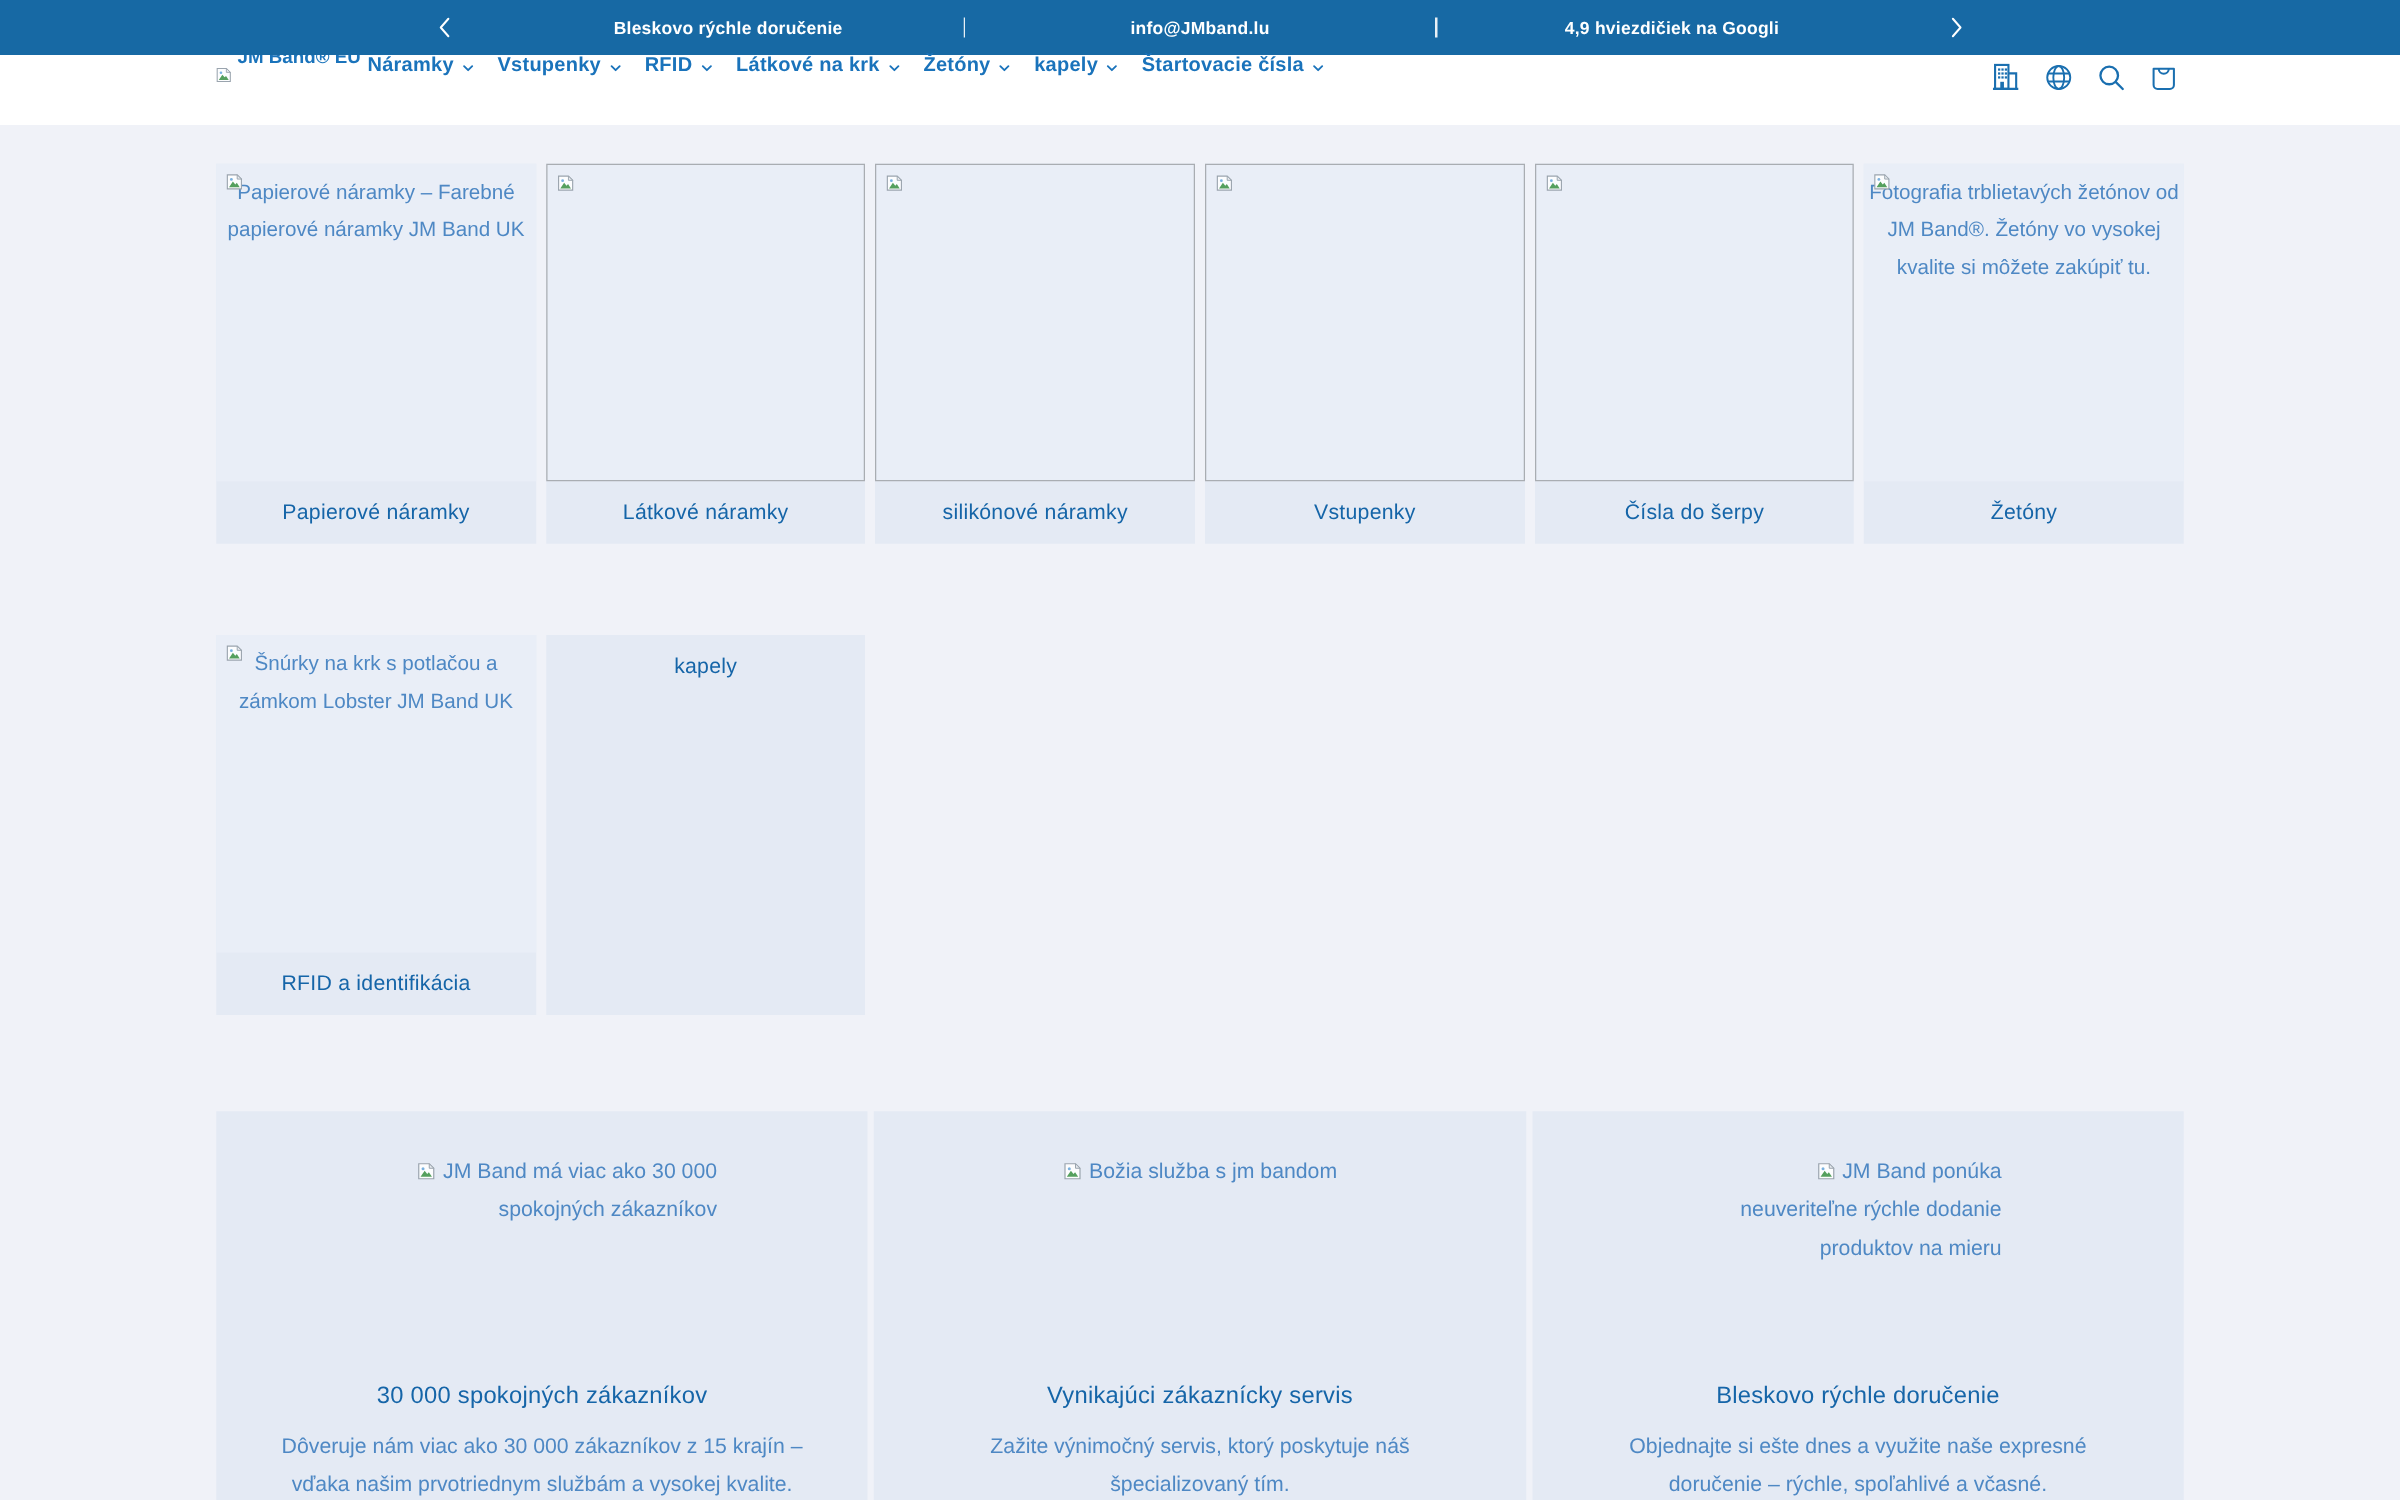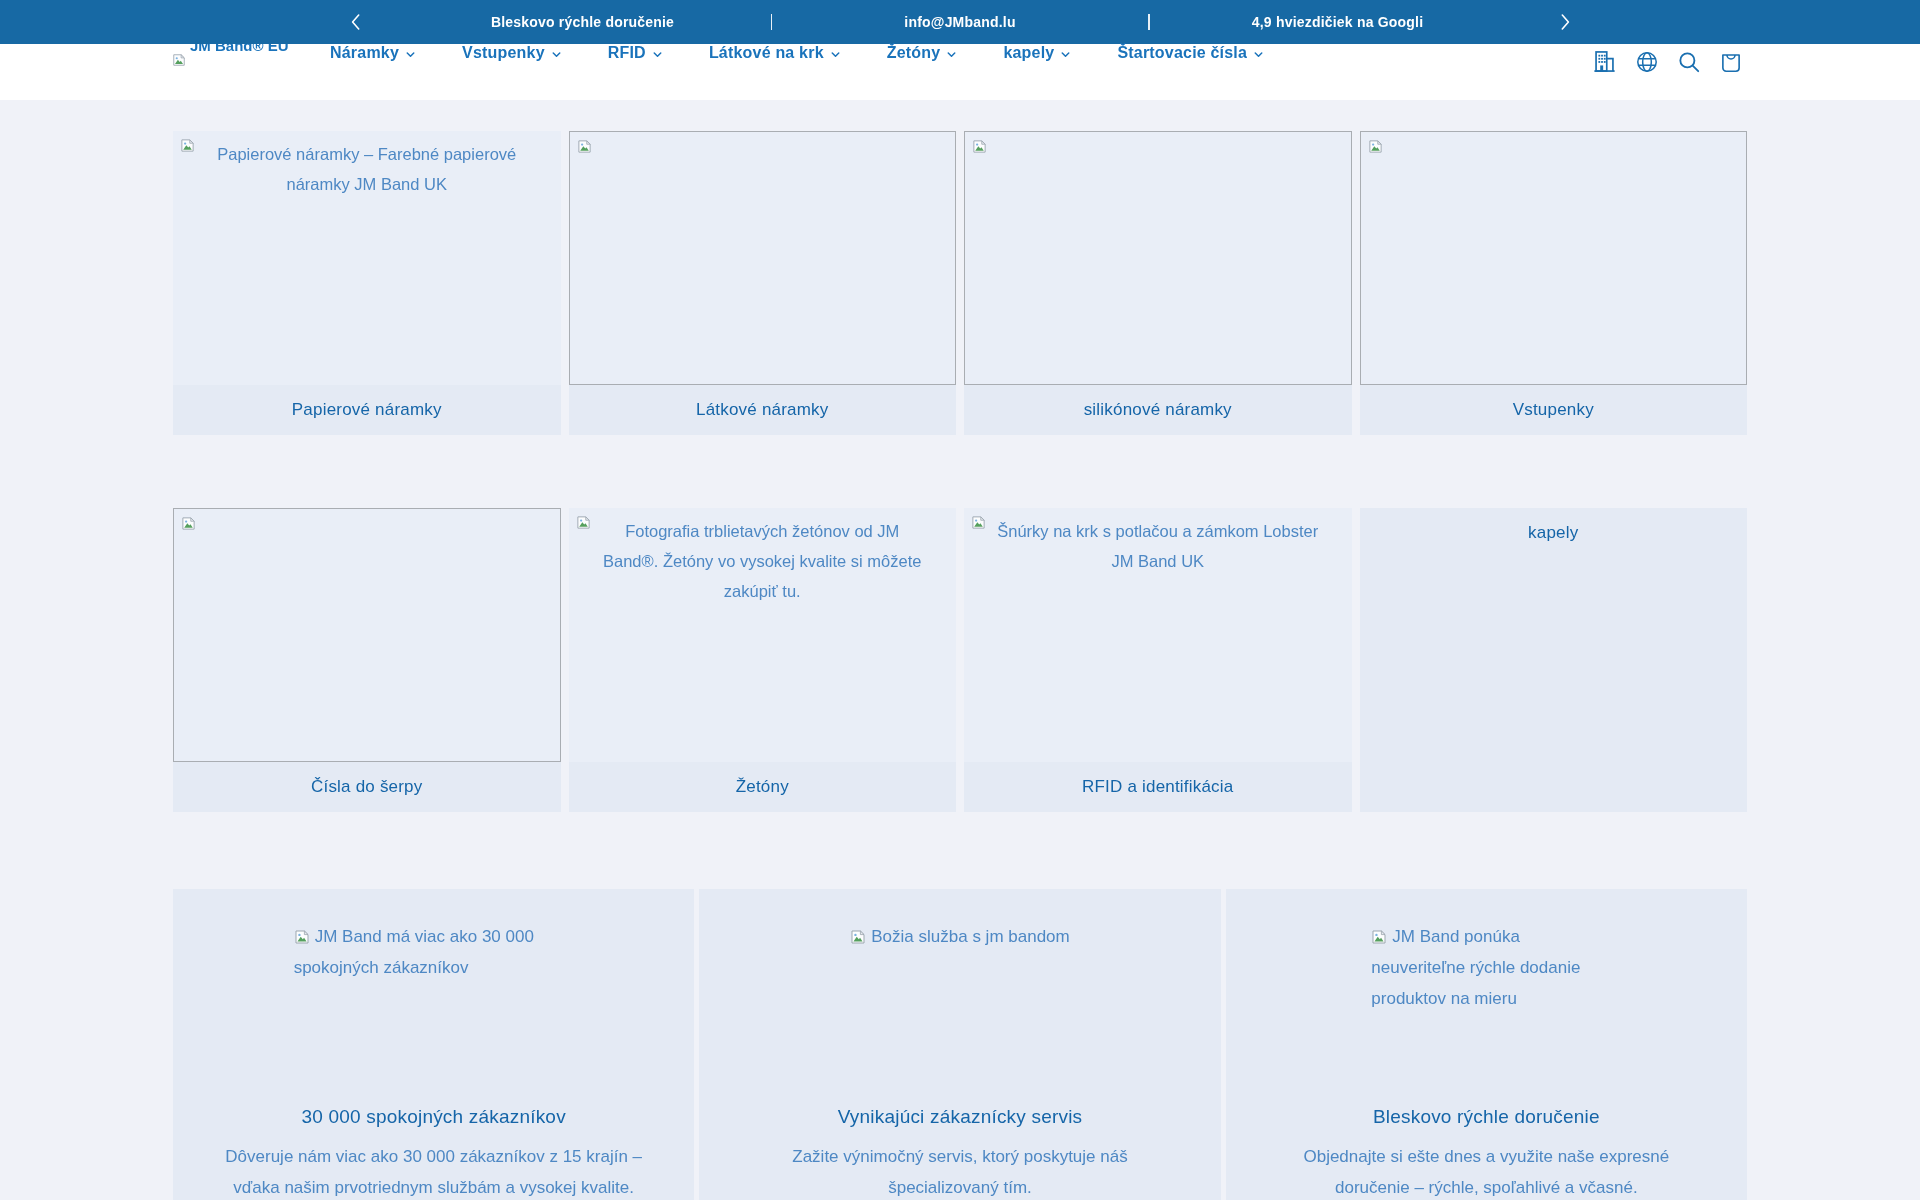--- a/index.html
+++ b/index.html
@@ -21,45 +21,45 @@
   
   .announcement-bar{height:44px;background:var(--announcement_bg);display:flex;align-items:center;justify-content:center;color:#fff}
   .ann-item{width:376px;text-align:center;font-size:14px;font-weight:700;letter-spacing:.2px;white-space:nowrap}
   .ann-sep{width:1.5px;height:16px;background:rgba(255,255,255,.9);text-indent:-9999px;overflow:hidden}
   .ann-arrow{background:none;border:0;padding:0;margin:0 34px;cursor:pointer;display:flex;align-items:center}
   
   .header{height:56px;background:var(--header_bg);display:flex;align-items:flex-start;padding:0 172px}
   .logo{position:relative;width:122px;height:30px;overflow:hidden;display:block;flex:none;cursor:pointer}
   .logo-alt{position:absolute;top:-7px;left:18px;font-size:15px;font-weight:700;color:var(--link_blue);white-space:nowrap}
   .logo .broken-icon{position:absolute;left:0;top:9px}
-  .nav{display:flex;align-items:center;gap:45px;margin-left:36px}
+  .nav{display:flex;align-items:center;gap:17px;}
   .nav-item{display:flex;align-items:center;gap:5px;background:none;border:0;padding:0;
     font-family:"Liberation Sans",sans-serif;font-weight:700;font-size:16px;color:var(--link_blue);
     cursor:pointer;letter-spacing:.2px;white-space:nowrap}
   .nav-item svg{margin-top:2px}
   .header-icons{margin-left:auto;display:flex;align-items:center;gap:8px}
   .icon-btn{background:none;border:0;padding:4px;cursor:pointer;display:flex;align-items:center}
   
   .main{width:1574px;margin:31px auto 0}
-  .category-grid{display:grid;grid-template-columns:repeat(4,1fr);column-gap:8px;row-gap:73px}
+  .category-grid{display:grid;grid-template-columns:repeat(6,1fr);column-gap:8px;row-gap:73px}
   .category-card{display:block;text-decoration:none;background:var(--card_bg);cursor:pointer}
   .card-image{position:relative;height:254px;background:var(--image_area_bg)}
   .card-image.bordered{border:1px solid #a9adb2}
   .broken-icon{display:inline-block;line-height:0}
   .card-image .broken-icon{position:absolute;top:7px;left:7px}
   .alt-text{color:var(--alt_text_blue);font-size:16.5px;line-height:30px;font-weight:400}
   .card-image .alt-text{display:block;margin:0 auto;padding-top:8px;text-align:center;max-width:330px}
   .card-image .alt-text.w334{max-width:334px}
   .card-title{height:50px;display:flex;align-items:center;justify-content:center;
     color:var(--title_blue);font-weight:400;font-size:17px;letter-spacing:.2px}
   
   .features{display:grid;grid-template-columns:repeat(3,1fr);column-gap:5px;margin-top:77px}
   .feature-card{background:var(--card_bg);text-align:center;padding:30px 40px 60px}
   .feature-image{height:165px;padding-top:2px}
-  .alt-wrap{display:inline-block;text-align:left;font-size:17px;line-height:31px;color:var(--alt_text_blue)}
+  .alt-wrap{display:inline-block;text-align:right;font-size:17px;line-height:31px;color:var(--alt_text_blue)}
   .alt-wrap .broken-icon{margin-right:5px;vertical-align:-3px}
   .alt-wrap .alt-text{font-size:17px;line-height:31px}
   .aw-1{max-width:280px}.aw-2{max-width:400px}.aw-3{max-width:230px}
   .feature-title{margin:22px 0 0;font-size:19px;font-weight:400;color:var(--title_blue);letter-spacing:.2px}
   .feature-text{margin:13px auto 0;font-size:17px;line-height:31px;color:var(--alt_text_blue);max-width:445px}
 </style>
 </head>
 <body>
 
 <svg width="0" height="0" style="position:absolute">

